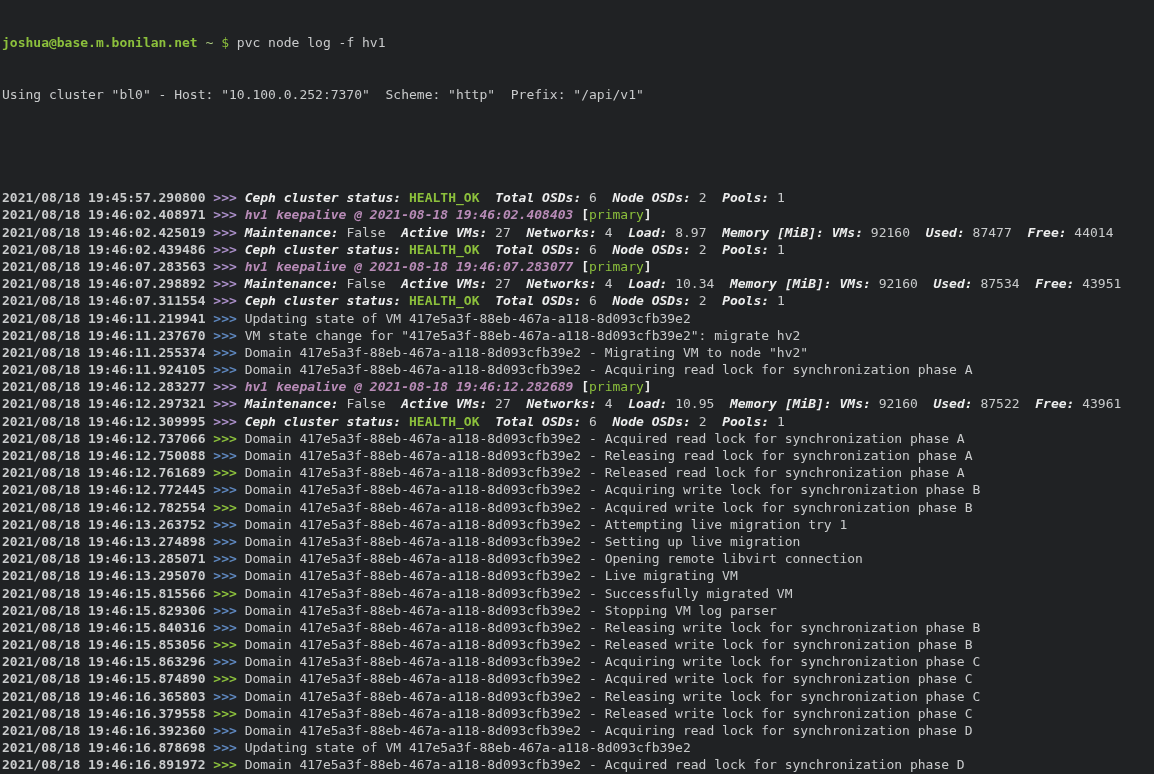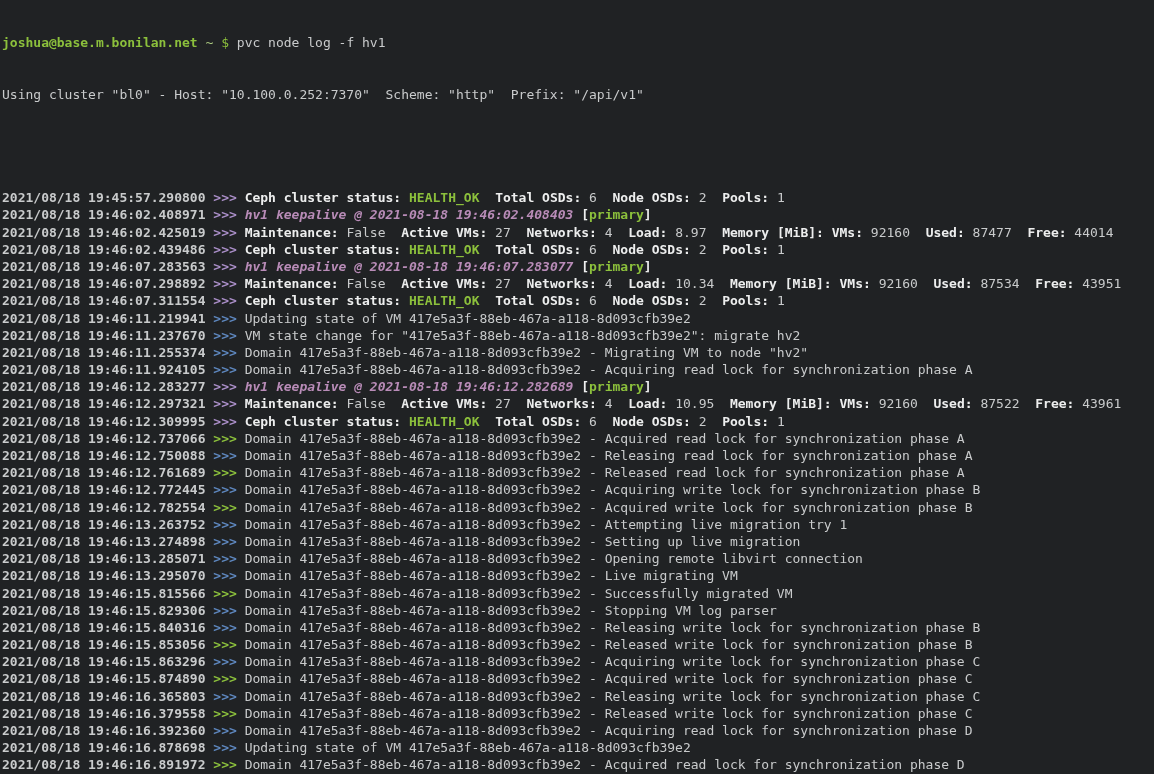--- a/index.html
+++ b/index.html
@@ -22,25 +22,25 @@
     overflow:hidden;
     padding-left:2px;
   }
   .line{height:17.2px;}
   .ts{color:var(--fg);font-weight:bold;}
   .mk{font-weight:bold;}
   .m-purple{color:var(--purple);}
   .m-blue{color:var(--blue);}
   .m-green{color:var(--green);}
   .sg-plain{color:var(--fg);}
-  .sg-label{color:var(--bold);font-weight:bold;}
+  .sg-label{color:var(--bold);font-weight:bold;font-style:italic;}
   .sg-ok{color:var(--green);font-weight:bold;}
   .sg-ka{color:var(--mauve);font-weight:bold;font-style:italic;}
   .sg-br{color:var(--bold);font-weight:bold;}
-  .sg-pri{color:var(--green);font-weight:bold;margin-top:16px;}
+  .sg-pri{color:var(--green);font-weight:normal;margin-top:16px;}
   .p-user{color:var(--green);font-weight:bold;}
   .p-cwd{color:#a9c77f;}
   .p-sym{color:var(--green);}
   .p-cmd{color:var(--fg);}
 </style>
 </head>
 <body>
 
 <div class="terminal">
   <div class="line"><span class="p-user">joshua@base.m.bonilan.net</span><span class="p-cwd"> ~ </span><span class="p-sym">$ </span><span class="p-cmd">pvc node log -f hv1</span></div>

